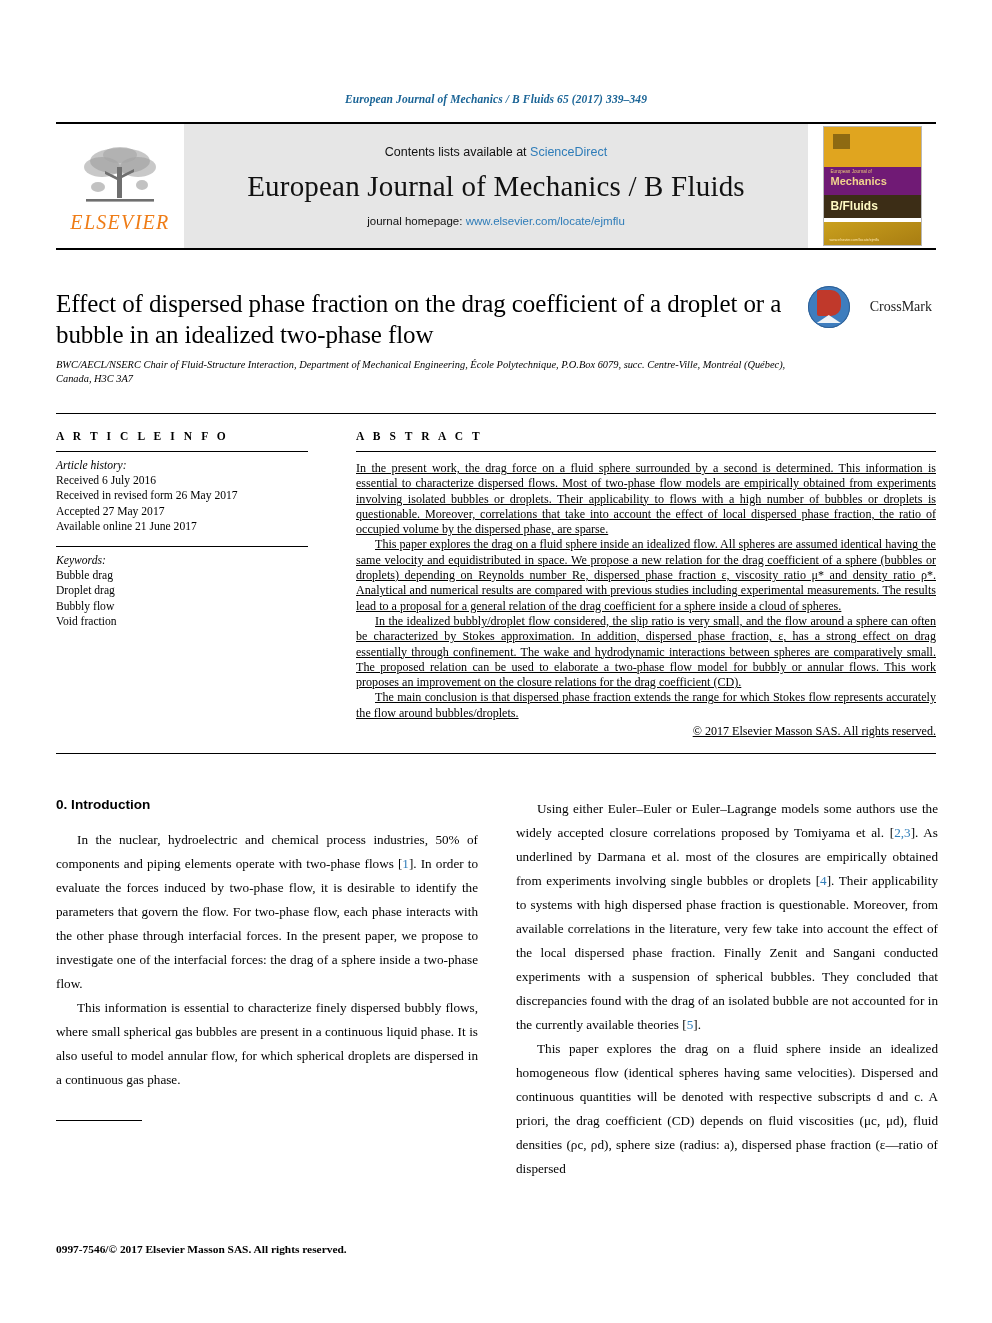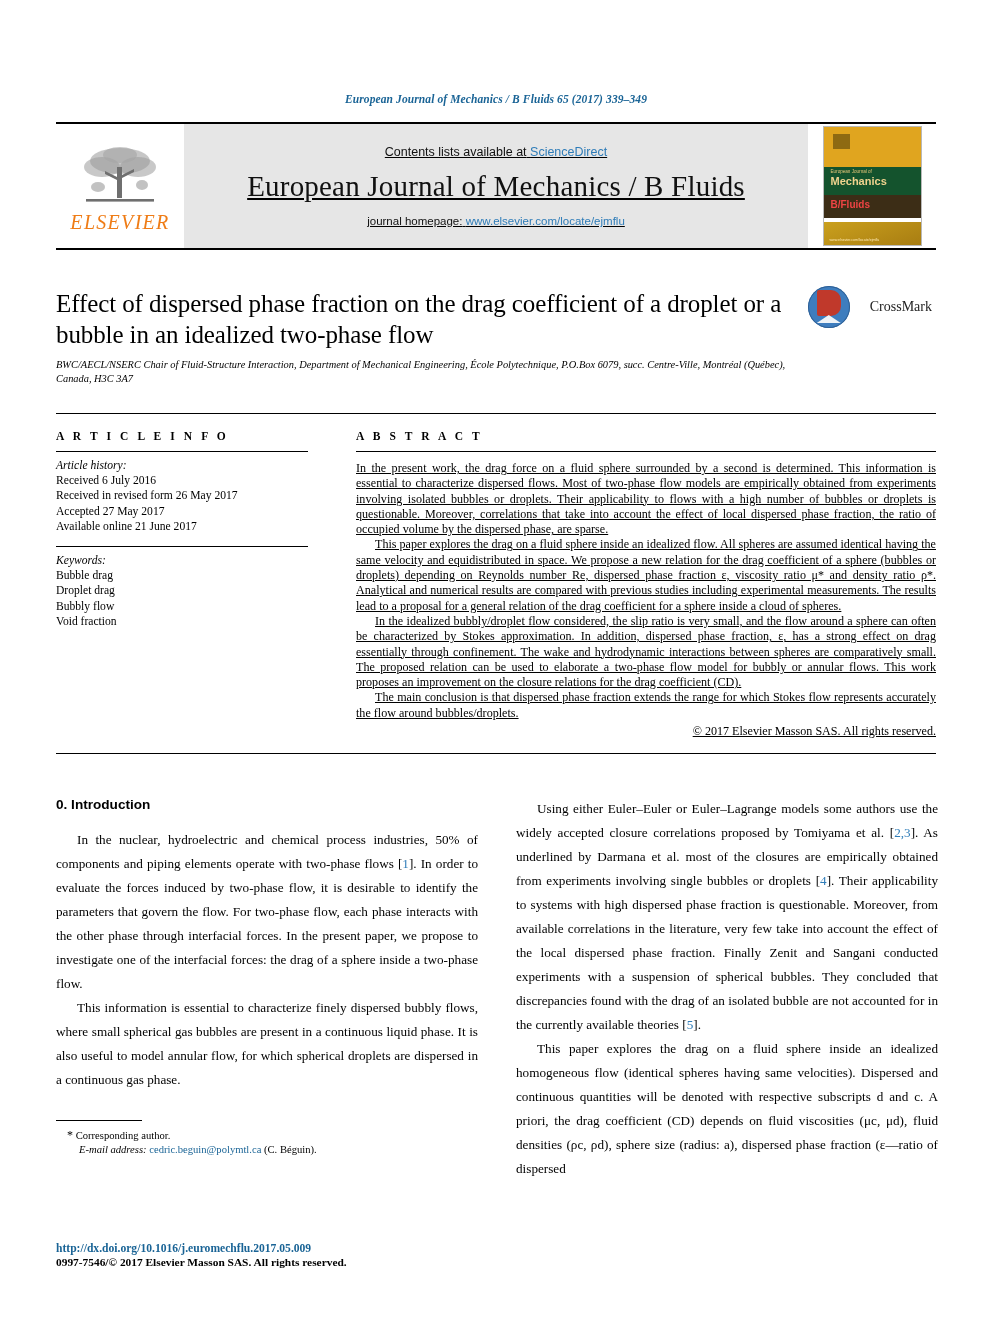--- a/index.html
+++ b/index.html
@@ -65,21 +65,20 @@
     font-style: italic;
   }
   .masthead-center {
     flex: 1 1 auto;
     background: #e6e6e6;
     display: flex;
     flex-direction: column;
     align-items: center;
     justify-content: center;
     gap: 2px;
-    text-decoration: underline;
   }
   .contents-line {
     font-family: "Liberation Sans", sans-serif;
     font-size: 12.5px;
     color: #111;
   }
   .contents-line a { color: #2e7cb8; text-decoration: none; }
   .journal-title {
     font-family: "Liberation Serif", serif;
     font-size: 29px;
@@ -113,39 +112,39 @@
     position: absolute; left: 0; right: 0; top: 0; height: 40px;
     background: #e0a51f;
   }
   .cover-mark {
     position: absolute; left: 9px; top: 7px;
     width: 17px; height: 15px;
     background: #8e6a12;
   }
   .cover-band1 {
     position: absolute; left: 0; right: 0; top: 40px; height: 28px;
-    background: #14532d;
+    background: #701a75;
     color: #fff;
     padding: 2px 7px;
     box-sizing: border-box;
   }
   .cover-eponym {
     font-family: "Liberation Sans", sans-serif;
     font-size: 4.6px; line-height: 6px; color: #e8c87a;
   }
   .cover-mech {
     font-family: "Liberation Sans", sans-serif;
     font-size: 11px; line-height: 12px; color: #f0d38e; font-weight: bold;
   }
   .cover-band2 {
     position: absolute; left: 0; right: 0; top: 68px; height: 23px;
     background: #3c2d16;
-    color: #ef4444;
-    font-family: "Liberation Sans", sans-serif;
-    font-size: 10px; font-weight: bold;
+    color: #fef9c3;
+    font-family: "Liberation Sans", sans-serif;
+    font-size: 12px; font-weight: bold;
     padding: 4px 7px; box-sizing: border-box;
   }
   .cover-white { position: absolute; left: 0; right: 0; top: 91px; height: 4px; background: #fff; }
   .cover-bottom {
     position: absolute; left: 0; right: 0; top: 95px; bottom: 0;
     background: linear-gradient(160deg,#caa01d,#a87d12);
   }
   .cover-foot {
     position: absolute; left: 6px; bottom: 3px;
     font-family: "Liberation Sans", sans-serif;
@@ -391,42 +390,30 @@
       <h2 class="section">0. Introduction</h2>
       <p>
         <span>In the nuclear, hydroelectric and chemical process industries, 50% of components and piping elements operate with two-phase flows [<a class="ref" href="#">1</a>]. In order to evaluate the forces induced by two-phase flow, it is desirable to identify the parameters that govern the flow. For two-phase flow, each phase interacts with the other phase through interfacial forces. In the present paper, we propose to investigate one of the interfacial forces: the drag of a sphere inside a two-phase flow.</span>
       </p>
       <p style="margin-top:0">
         <span>This information is essential to characterize finely dispersed bubbly flows, where small spherical gas bubbles are present in a continuous liquid phase. It is also useful to model annular flow, for which spherical droplets are dispersed in a continuous gas phase.</span>
       </p>
 
       <div class="footnote-wrap">
         <div class="footnote-rule"></div>
-        <div class="footnote">
-          <div>
-            <span class="star">*</span>
-            <span>Corresponding author.</span>
-          </div>
-          <div style="padding-left:12px">
-            <span class="em">E-mail address:</span>
-            <a href="#">cedric.beguin@polymtl.ca</a>
-            <span>(C. Béguin).</span>
-          </div>
-        </div>
       </div>
     </div>
 
     <div class="bcol">
       <p>
         <span>Using either Euler–Euler or Euler–Lagrange models some authors use the widely accepted closure correlations proposed by Tomiyama et al. [<a class="ref" href="#">2,3</a>]. As underlined by Darmana et al. most of the closures are empirically obtained from experiments involving single bubbles or droplets [<a class="ref" href="#">4</a>]. Their applicability to systems with high dispersed phase fraction is questionable. Moreover, from available correlations in the literature, very few take into account the effect of the local dispersed phase fraction. Finally Zenit and Sangani conducted experiments with a suspension of spherical bubbles. They concluded that discrepancies found with the drag of an isolated bubble are not accounted for in the currently available theories [<a class="ref" href="#">5</a>].</span>
       </p>
       <p>
         <span>This paper explores the drag on a fluid sphere inside an idealized homogeneous flow (identical spheres having same velocities). Dispersed and continuous quantities will be denoted with respective subscripts d and c. A priori, the drag coefficient (CD) depends on fluid viscosities (μc, μd), fluid densities (ρc, ρd), sphere size (radius: a), dispersed phase fraction (ε—ratio of dispersed</span>
       </p>
     </div>
   </div>
 
   <div class="pagefoot">
-    <a class="doi" href="#">http://dx.doi.org/10.1016/j.euromechflu.2017.05.009</a>
     <div class="issn">0997-7546/© 2017 Elsevier Masson SAS. All rights reserved.</div>
   </div>
 
 </div>
 
 </body></html>

